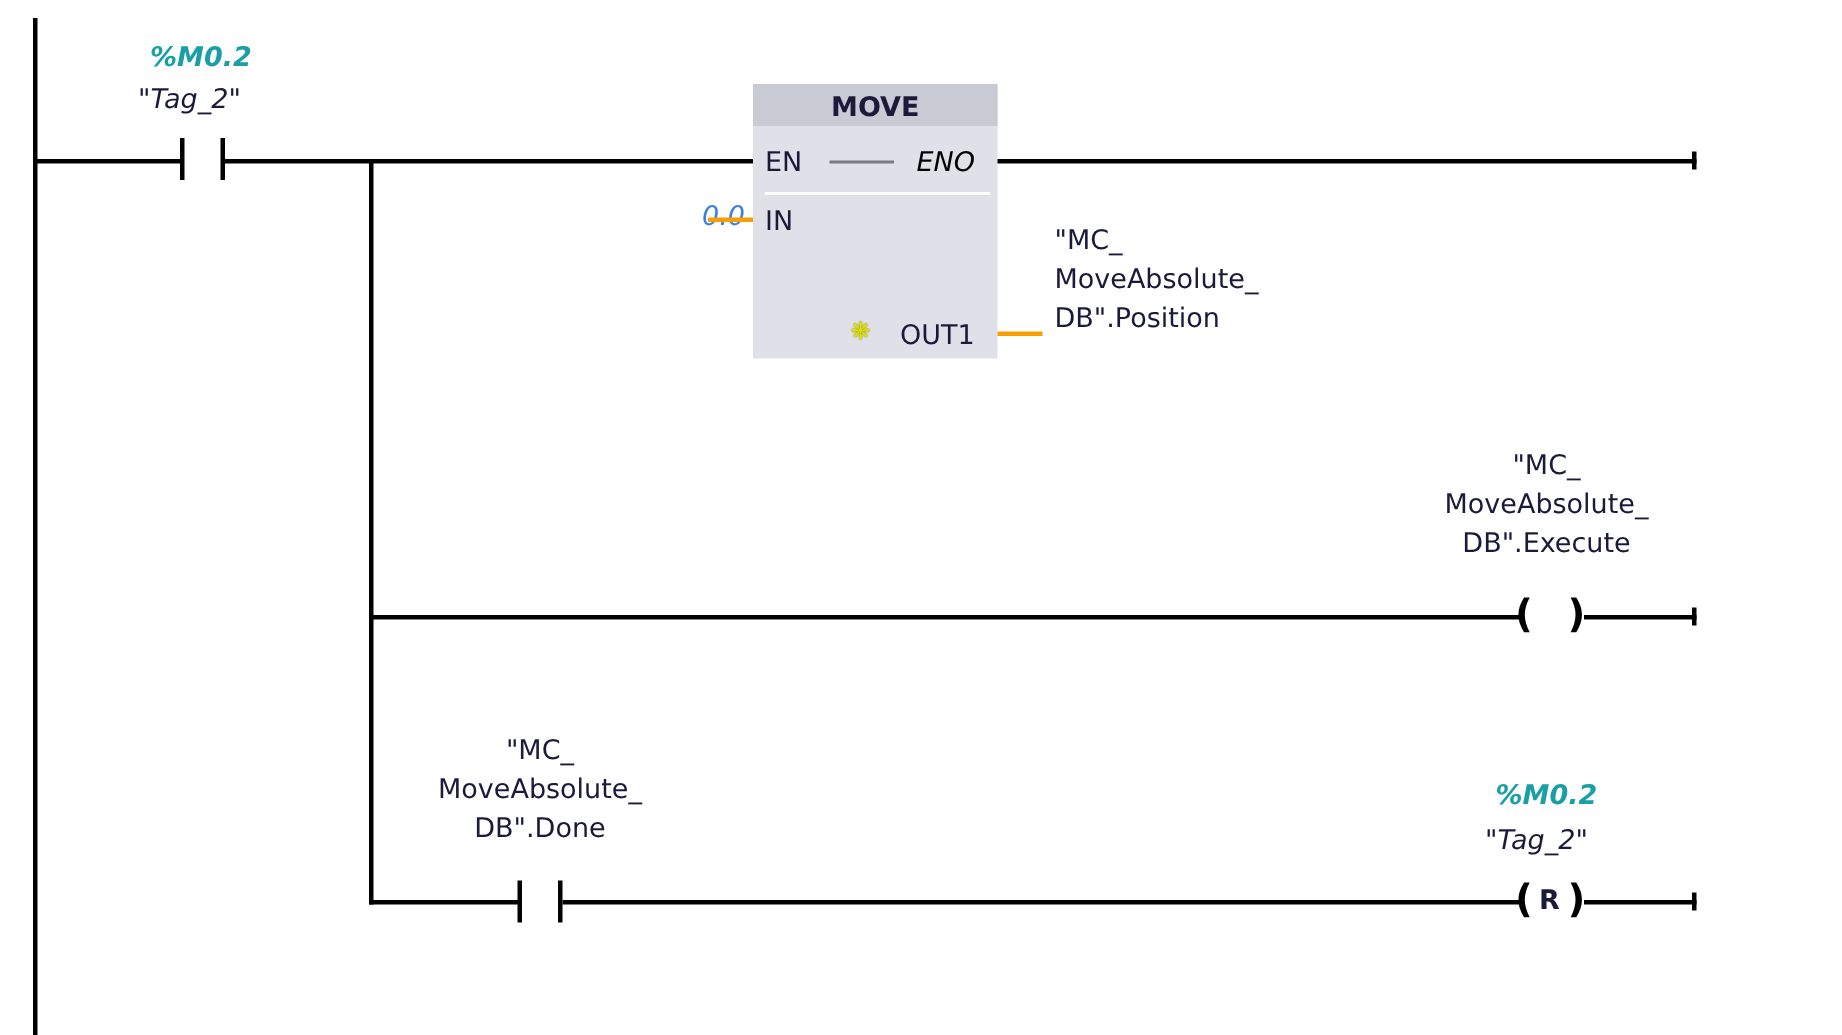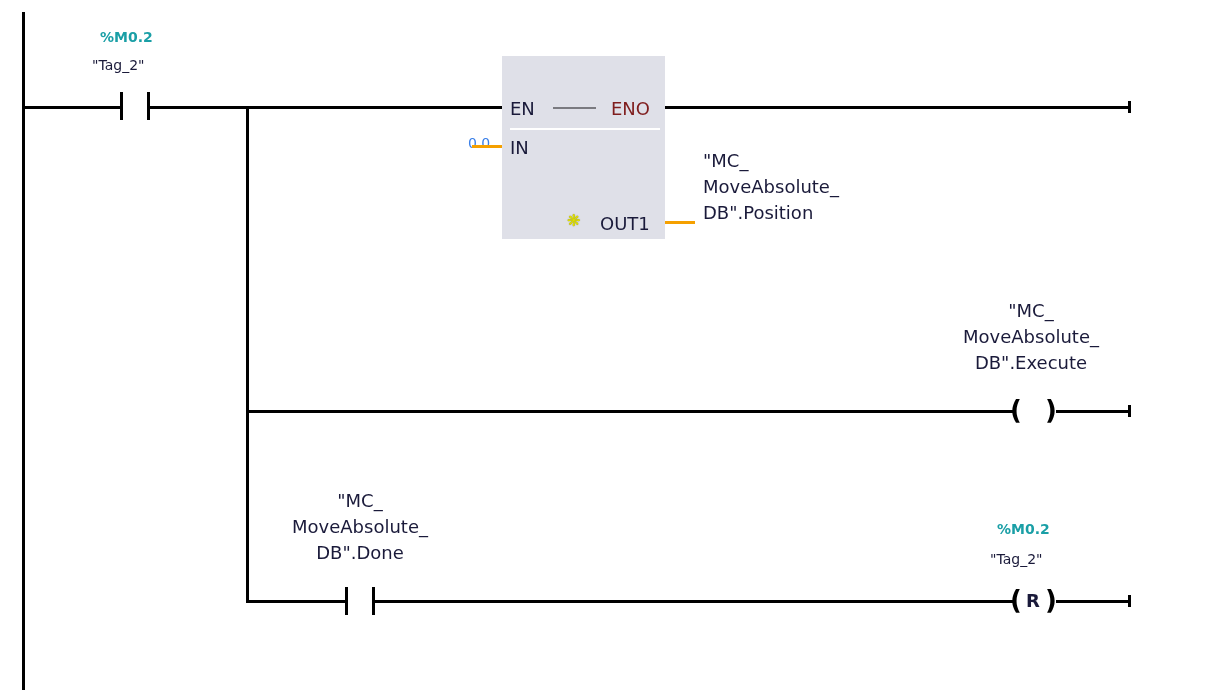--- a/index.html
+++ b/index.html
@@ -4,50 +4,51 @@
   <style>
     html, body { margin: 0; padding: 0; background: #ffffff; }
     body { width: 1228px; height: 690px; position: relative; overflow: hidden;
            font-family: "DejaVu Sans", sans-serif; }
     .wire { position: absolute; background: #000; }
     .h { height: 3px; }
     .v { width: 3px; }
     .orange { position: absolute; height: 3px; background: #f5a000; }
     .contact-bar { position: absolute; width: 3px; height: 28px; background: #000; }
     .term { position: absolute; width: 3px; height: 12px; background: #000; }
-    .txt { position: absolute; font-size: 14px; color: #1a1a3a; white-space: nowrap; line-height: 1; }
+    .txt { position: absolute; font-size: 18px; color: #1a1a3a; white-space: nowrap; line-height: 1; font-style: italic; }
     .addr { color: #1a9fa6; font-weight: bold; }
     .center { text-align: center; }
     .multiline { position: absolute; font-size: 18px; color: #1a1a3a; line-height: 26px; white-space: pre; }
     .box { position: absolute; left: 502px; top: 56px; width: 163px; height: 183px; background: #dfe0e8; }
     .box-title { position: absolute; left: 0; top: 0; width: 163px; height: 28px; background: #c8cad4;
                  font-weight: bold; font-size: 18px; color: #1a1a3a; text-align: center; line-height: 32px; }
     .box-sep { position: absolute; left: 8px; top: 72px; width: 150px; height: 2px; background: #ffffff; }
     .pin { position: absolute; font-size: 18px; color: #1a1a3a; line-height: 1; text-align: center; }
-    .pin.dis { color: #7f1d1d; }
+    .pin.dis { color: #000000; font-style: italic; }
     .en-eno-line { position: absolute; left: 553px; top: 107px; width: 43px; height: 2px; background: #7a7a80; }
     .coil-par { position: absolute; font-size: 26px; color: #000; font-weight: bold; line-height: 1; }
     .coil-letter { position: absolute; font-size: 18px; color: #1a1a3a; font-weight: bold; line-height: 1; }
     .star { position: absolute; font-size: 16px; color: #e0e000; text-shadow: 0 0 1px #6a6a00; line-height: 1; }
   </style>
 </head>
 <body>
 
 <div class="wire v" style="left:22px; top:12px; height:678px;"></div>
 
 <div class="wire h" style="left:22px; top:106px; width:100px;"></div>
 <div class="contact-bar" style="left:120px; top:92px;"></div>
 <div class="contact-bar" style="left:147px; top:92px;"></div>
 <div class="txt addr" style="left:100px; top:30px;">%M0.2</div>
 <div class="txt" style="left:92px; top:58px;">"Tag_2"</div>
 <div class="wire h" style="left:150px; top:106px; width:352px;"></div>
 
 <div class="wire v" style="left:246px; top:106px; height:497px;"></div>
 
 <div class="box">
+  <div class="box-title">MOVE</div>
   <div class="box-sep"></div>
 </div>
 <div class="pin" style="left:510px; top:100px;">EN</div>
 <div class="en-eno-line"></div>
 <div class="pin dis" style="left:611px; top:100px;">ENO</div>
 <div class="pin" style="left:510px; top:139px;">IN</div>
 <div class="star" style="left:567px; top:213px;">❋</div>
 <div class="pin" style="left:600px; top:215px;">OUT1</div>
 
 <div class="wire h" style="left:665px; top:106px; width:466px;"></div>

